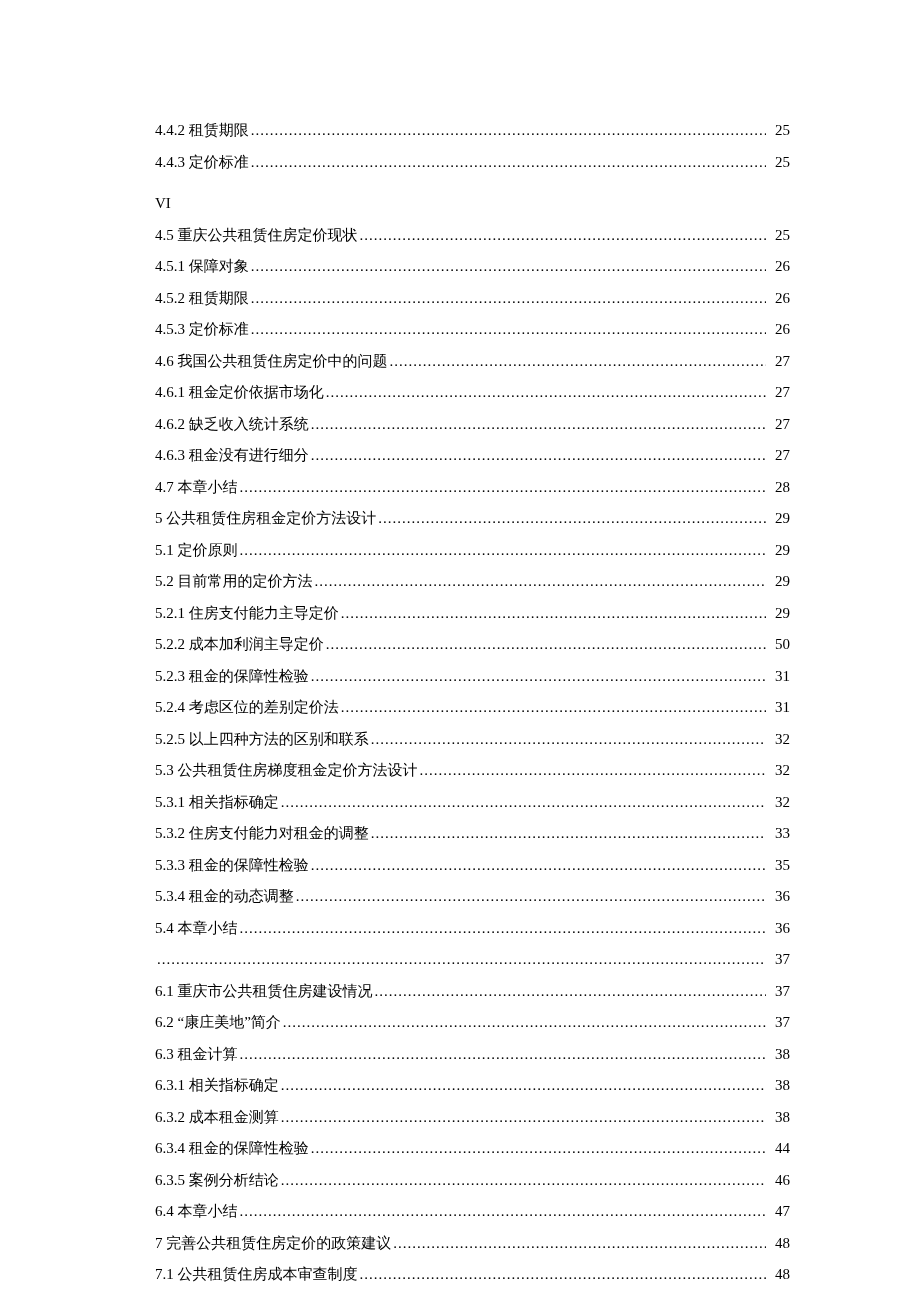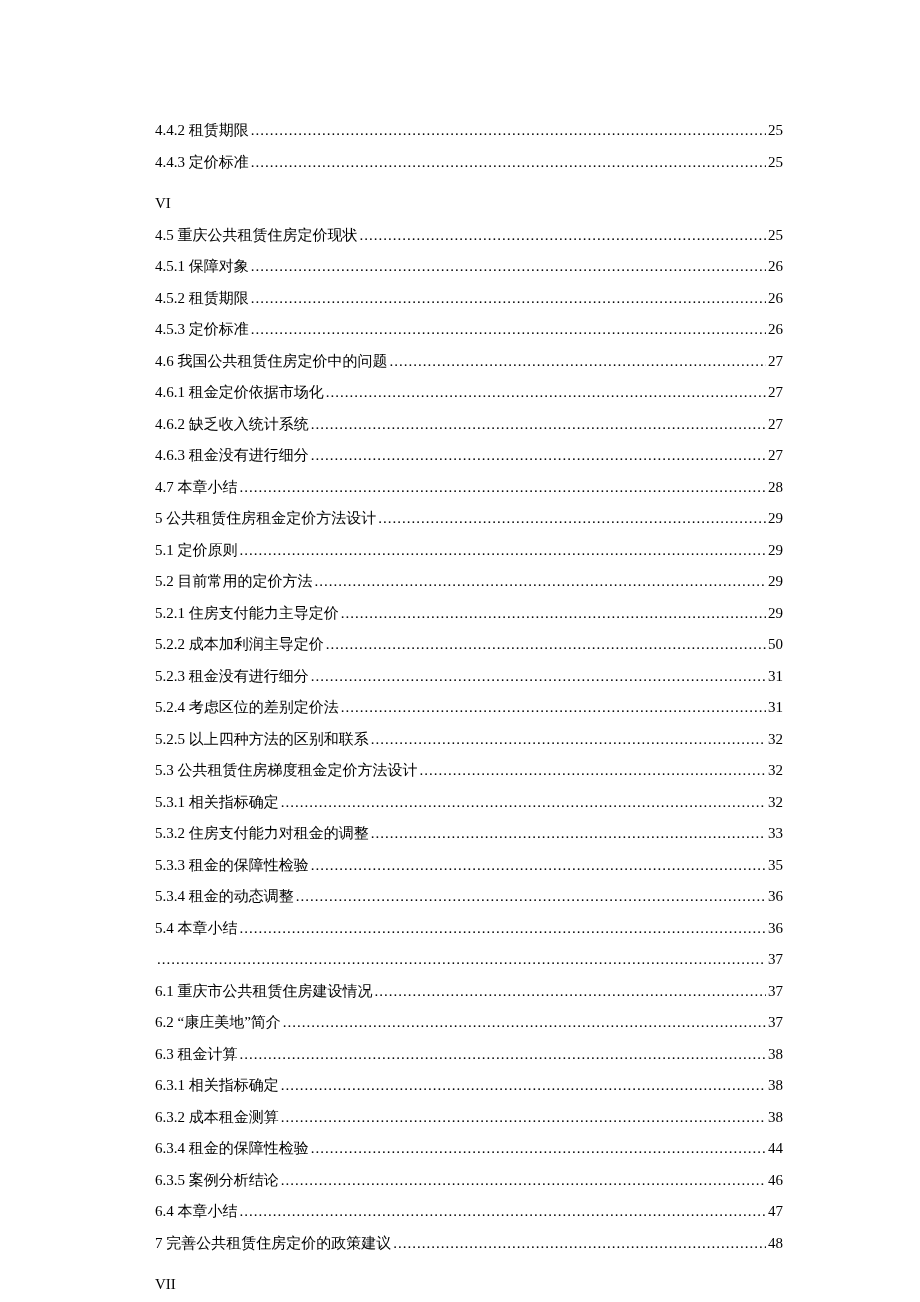--- a/index.html
+++ b/index.html
@@ -28,20 +28,21 @@
     color: #000;
     margin: 0 2px;
   }
   .toc-leader::after {
     content: "..................................................................................................................................................................................................................";
     display: block;
   }
   .toc-page {
     flex: 0 0 auto;
     min-width: 22px;
+    text-align: right;
   }
   .roman {
     font-family: "Times New Roman", serif;
     margin-bottom: 5.5px;
     margin-top: 16px;
   }
 </style>
 </head>
 <body>
 
@@ -121,21 +122,21 @@
       <span class="toc-label">5.2.1  住房支付能力主导定价 </span>
       <span class="toc-leader"></span>
       <span class="toc-page"> 29</span>
     </div>
     <div class="toc-line">
       <span class="toc-label">5.2.2  成本加利润主导定价 </span>
       <span class="toc-leader"></span>
       <span class="toc-page"> 50</span>
     </div>
     <div class="toc-line">
-      <span class="toc-label">5.2.3  租金没有进行细分 </span>
+      <span class="toc-label">5.2.3  租金的保障性检验 </span>
       <span class="toc-leader"></span>
       <span class="toc-page"> 31</span>
     </div>
     <div class="toc-line">
       <span class="toc-label">5.2.4  考虑区位的差别定价法 </span>
       <span class="toc-leader"></span>
       <span class="toc-page"> 31</span>
     </div>
     <div class="toc-line">
       <span class="toc-label">5.2.5  以上四种方法的区别和联系 </span>
@@ -214,19 +215,18 @@
     <div class="toc-line">
       <span class="toc-label">6.4  本章小结</span>
       <span class="toc-leader"></span>
       <span class="toc-page"> 47</span>
     </div>
     <div class="toc-line">
       <span class="toc-label">7  完善公共租赁住房定价的政策建议 </span>
       <span class="toc-leader"></span>
       <span class="toc-page">48</span>
     </div>
-    <div class="roman"><span>VII</span></div>
     <div class="toc-line">
       <span class="toc-label">7.1  公共租赁住房成本审查制度</span>
       <span class="toc-leader"></span>
       <span class="toc-page"> 48</span>
     </div>
   </div>
 
 </body></html>

